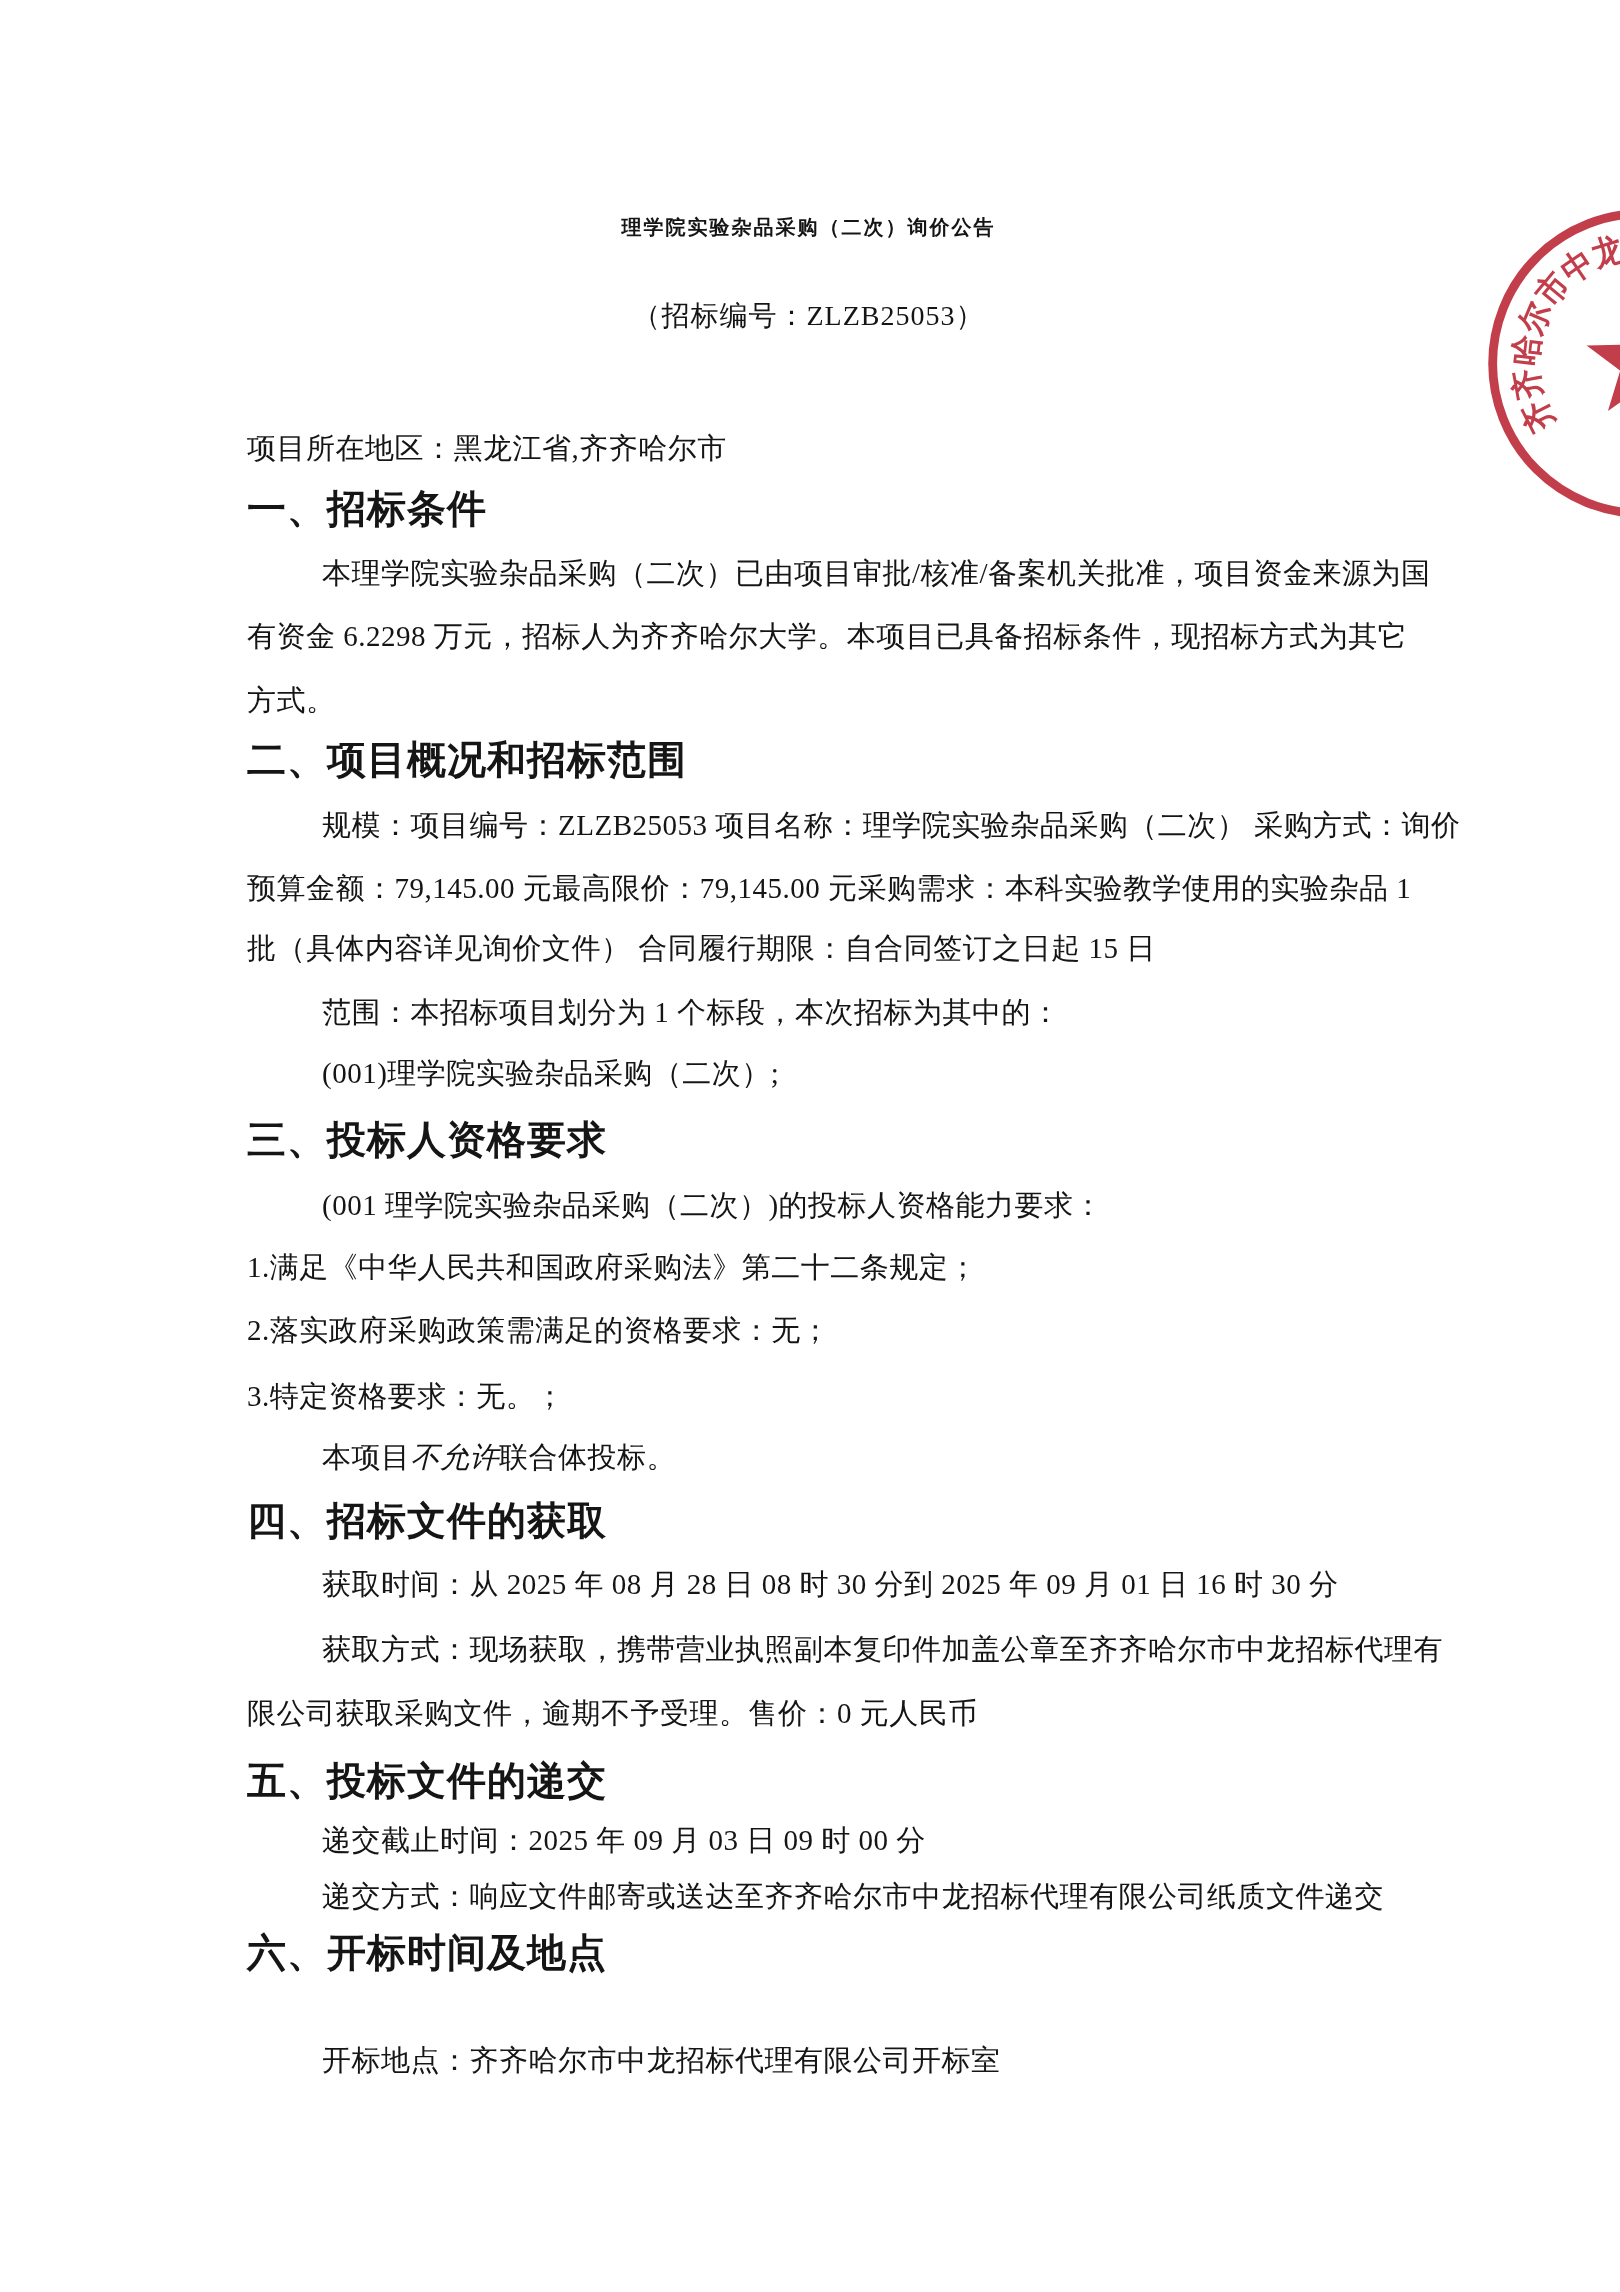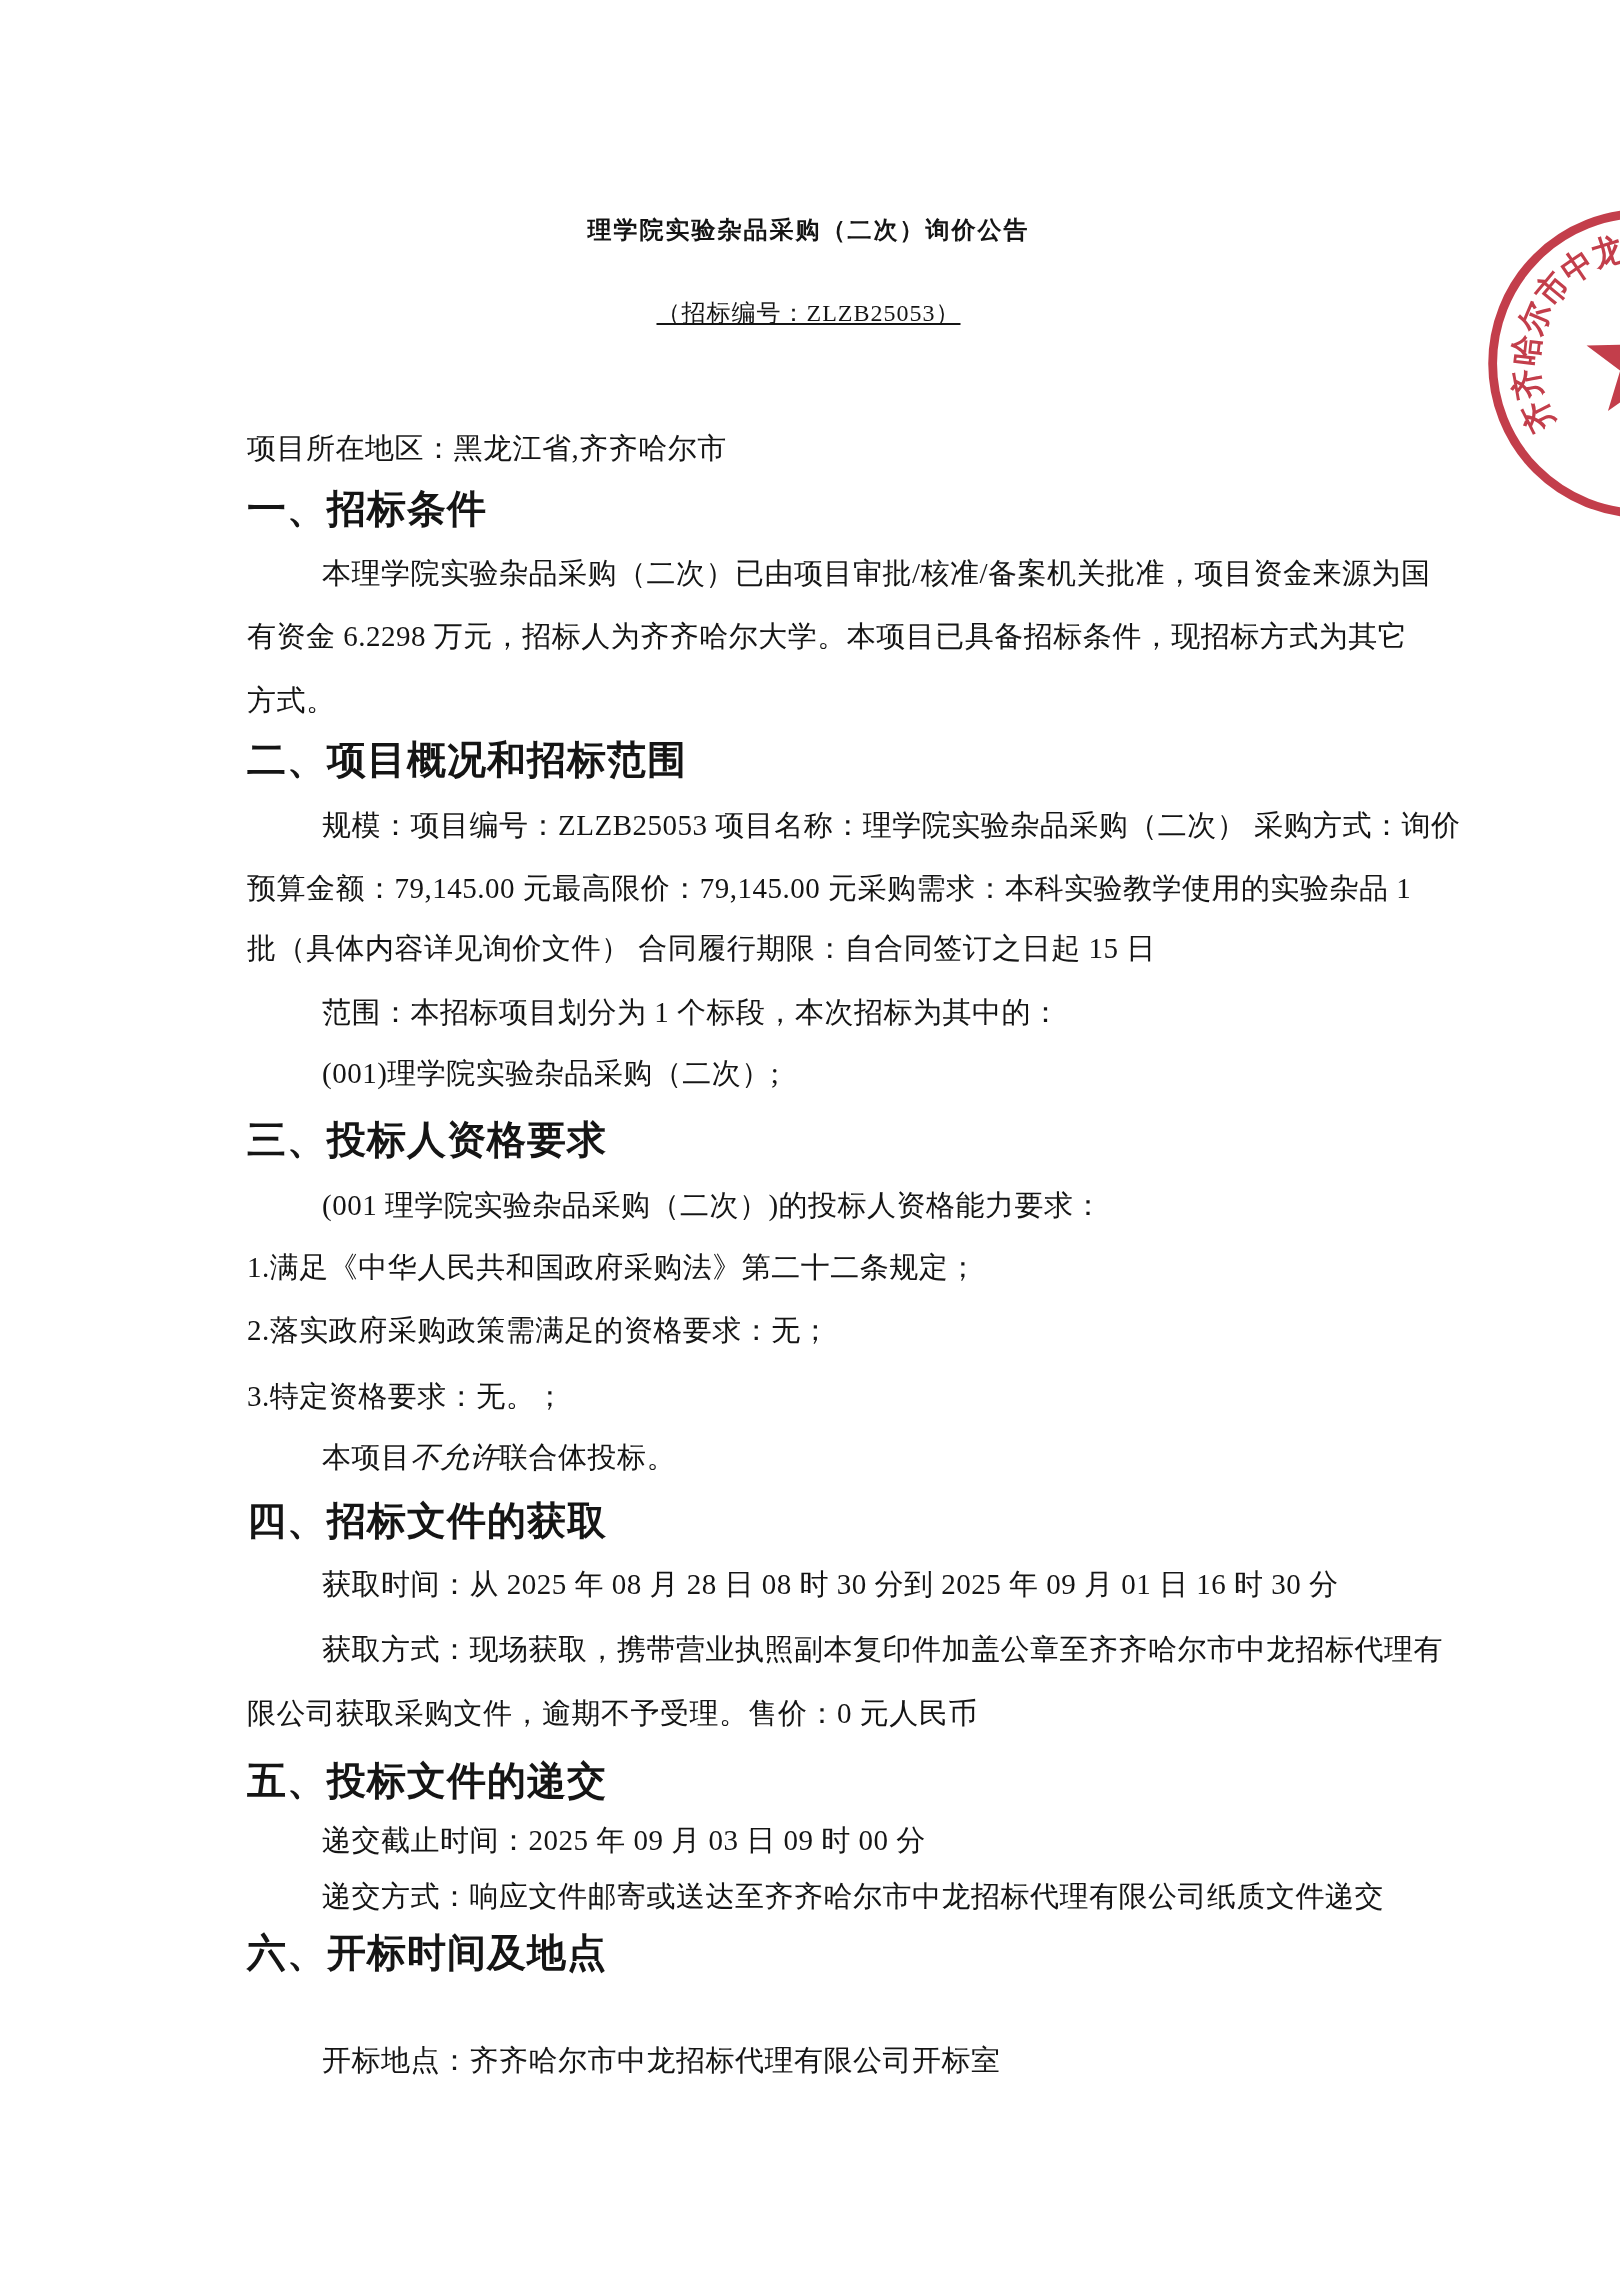--- a/index.html
+++ b/index.html
@@ -32,28 +32,27 @@
     letter-spacing: 1px;
   }
   .ctr {
     position: absolute;
     left: 235px;
     width: 1147px;
     text-align: center;
     white-space: pre;
   }
   .title {
-    font-size: 24px;
+    font-size: 20px;
     font-weight: bold;
     letter-spacing: 2px;
   }
   .subtitle {
-    font-size: 24px;
+    font-size: 28px;
     letter-spacing: 1px;
-    text-decoration: underline;
   }
   .it { font-style: italic; }
   .seal {
     position: absolute;
     left: 1476px;
     top: 197px;
     opacity: 0.88;
   }
   .seal-text {
     font-family: "Liberation Serif", "DejaVu Serif", serif;

